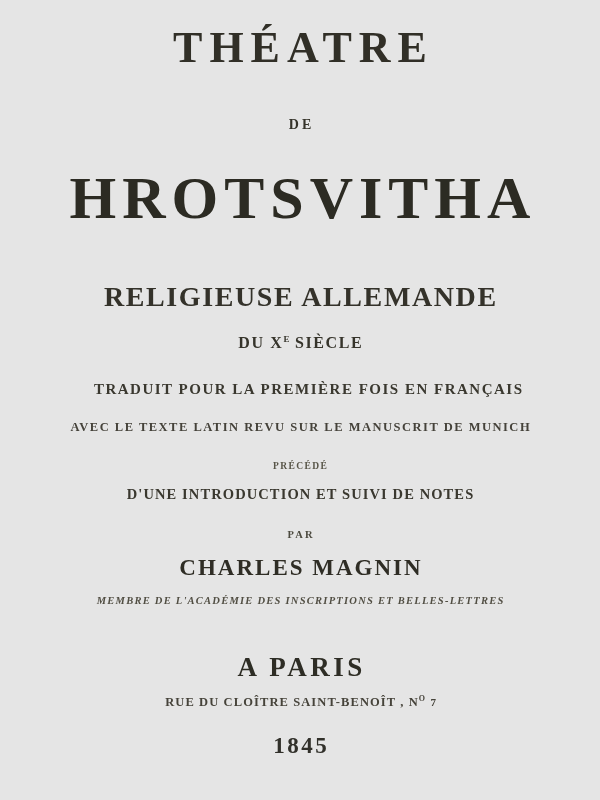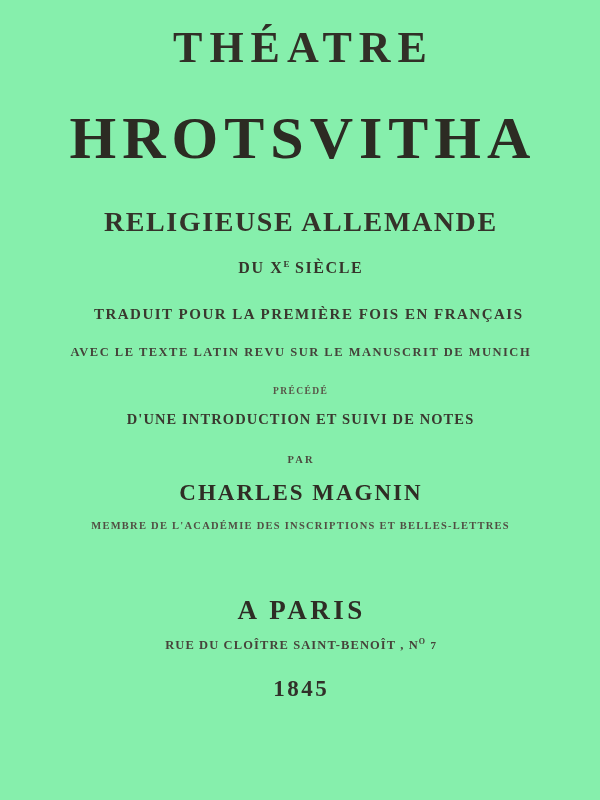--- a/index.html
+++ b/index.html
@@ -12,21 +12,21 @@
     background: #ffffff;
     font-family: "Liberation Serif", "DejaVu Serif", serif;
     color: #2f2e26;
     overflow: hidden;
   }
 
   .page {
     position: relative;
     width: 600px;
     height: 800px;
-    background: #86efac;
+    background: #e5e5e5;
     display: flex;
     flex-direction: column;
     align-items: center;
     box-sizing: border-box;
     padding-top: 14px;
   }
 
   .line {
     text-align: center;
     white-space: nowrap;
@@ -63,21 +63,21 @@
     margin-top: 31px;
     color: #2c2b23;
   }
 
   
   .descriptor {
     font-size: 28px;
     font-weight: 700;
     letter-spacing: 1.6px;
     text-indent: 1.6px;
-    margin-top: 33px;
+    margin-top: 48px;
     color: #34322a;
   }
 
   
   .century {
     font-size: 16px;
     font-weight: 700;
     letter-spacing: 1.6px;
     text-indent: 1.6px;
     margin-top: 21px;
@@ -151,29 +151,30 @@
   }
 
   
   .credentials {
     font-size: 10.5px;
     font-weight: 700;
     letter-spacing: 1.25px;
     text-indent: 1.25px;
     margin-top: 14px;
     color: #514e43;
+    font-style: italic;
   }
 
   
   .city {
     font-size: 27px;
     font-weight: 700;
     letter-spacing: 3.5px;
     text-indent: 3.5px;
-    margin-top: 64px;
+    margin-top: 46px;
     color: #2e2d25;
   }
 
   
   .publisher {
     font-size: 24px;
     font-weight: 700;
     letter-spacing: 1.6px;
     text-indent: 1.6px;
     margin-top: 14px;
@@ -218,20 +219,21 @@
     color: #31302a;
   }
 </style>
 </head>
 <body>
 
 <div class="page">
 
   <div class="line title-main">Théatre</div>
 
+  <div class="line title-de">de</div>
 
   <div class="line author-subject">Hrotsvitha</div>
 
   <div class="line descriptor">Religieuse Allemande</div>
 
   <div class="line century">
     <span>du X</span><sup>e</sup>
     <span>siècle</span>
   </div>
 

